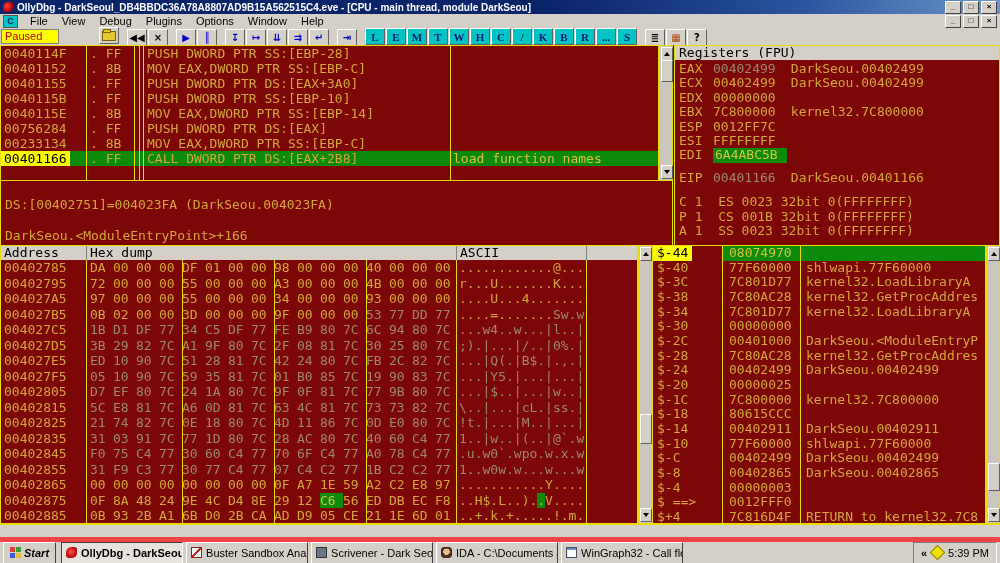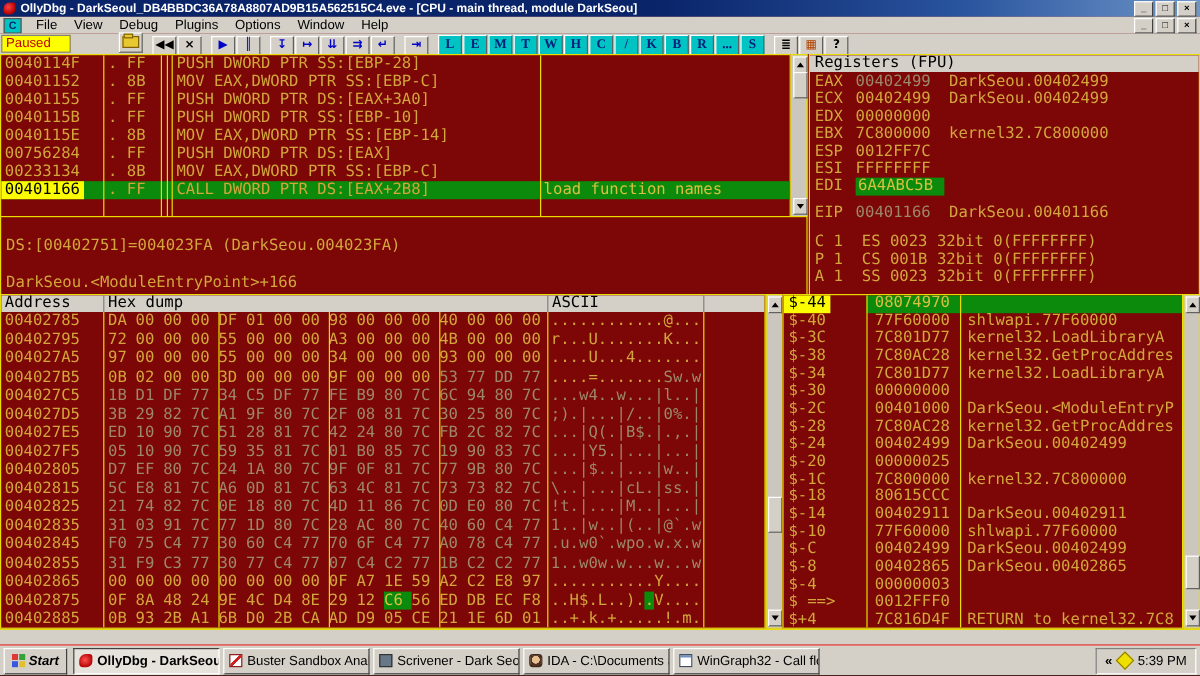--- a/index.html
+++ b/index.html
@@ -77,21 +77,21 @@
   #stack-sb{left:986px;top:200px;width:14px;height:279px;}
   
   .sb{background:#CBC7BE;border:1px solid #E8DC00;box-sizing:border-box;position:absolute;}
   .sb-btn{position:absolute;left:1px;width:10px;height:12px;background:#D4D0C8;border:1px solid;
     border-color:#FFFFFF #606060 #606060 #FFFFFF;display:flex;align-items:center;justify-content:center;}
   .tri-up{width:0;height:0;border-left:3px solid transparent;border-right:3px solid transparent;border-bottom:4px solid #000;}
   .tri-dn{width:0;height:0;border-left:3px solid transparent;border-right:3px solid transparent;border-top:4px solid #000;}
   .sb-thumb{position:absolute;left:1px;width:10px;background:#D4D0C8;border:1px solid;border-color:#FFFFFF #606060 #606060 #FFFFFF;}
   
   .statusbar{position:absolute;left:0;top:524px;width:1000px;height:13px;background:#D4D0C8;border-top:1px solid #E8DC00;box-sizing:border-box;}
-  .taskbar{position:absolute;left:0;top:537px;width:1000px;height:26px;background:#D4D0C8;border-top:1px solid #ef4444;
+  .taskbar{position:absolute;left:0;top:537px;width:1000px;height:26px;background:#D4D0C8;border-top:5px solid #ef4444;
     display:flex;align-items:center;padding:0 3px;box-sizing:border-box;font:11px "Liberation Sans",sans-serif;color:#000;}
   .start-btn{height:20px;display:flex;align-items:center;gap:3px;padding:0 6px;background:#D4D0C8;
     border:1px solid;border-color:#FFFFFF #404040 #404040 #FFFFFF;font-weight:bold;font-style:italic;margin-right:5px;}
   .flag{display:grid;grid-template-columns:5px 5px;grid-template-rows:5px 5px;gap:1px;}
   .flag span:nth-child(1){background:#E03838;}.flag span:nth-child(2){background:#38A038;}
   .flag span:nth-child(3){background:#3858E0;}.flag span:nth-child(4){background:#E0C030;}
   .task{width:112px;height:20px;display:flex;align-items:center;gap:4px;padding:0 4px;margin-right:3px;
     background:#D4D0C8;border:1px solid;border-color:#FFFFFF #404040 #404040 #FFFFFF;
     white-space:nowrap;overflow:hidden;}
   .task.active{border-color:#404040 #FFFFFF #FFFFFF #404040;background:#E6E3DC;font-weight:bold;}

